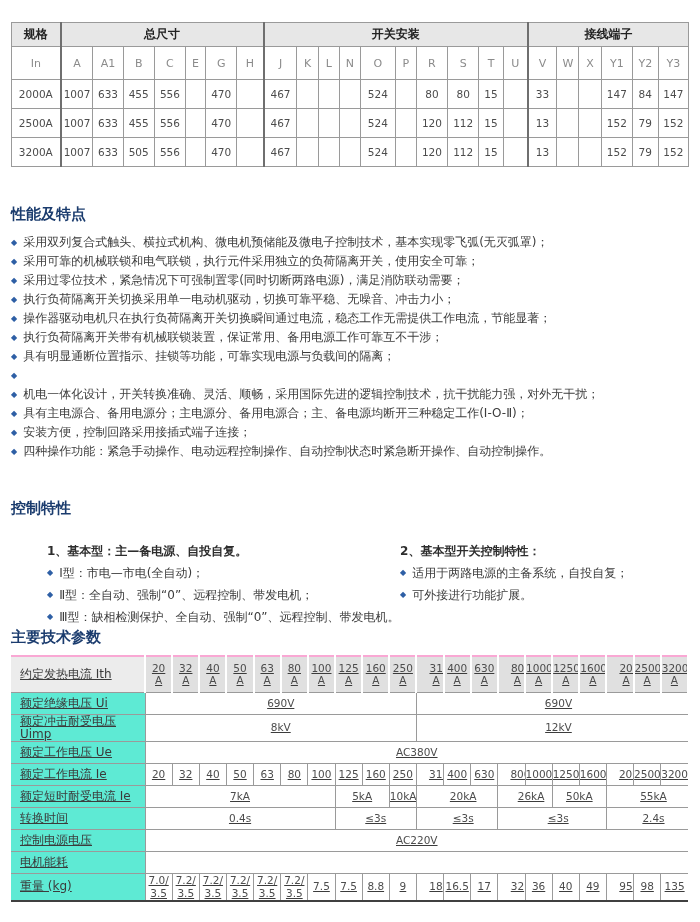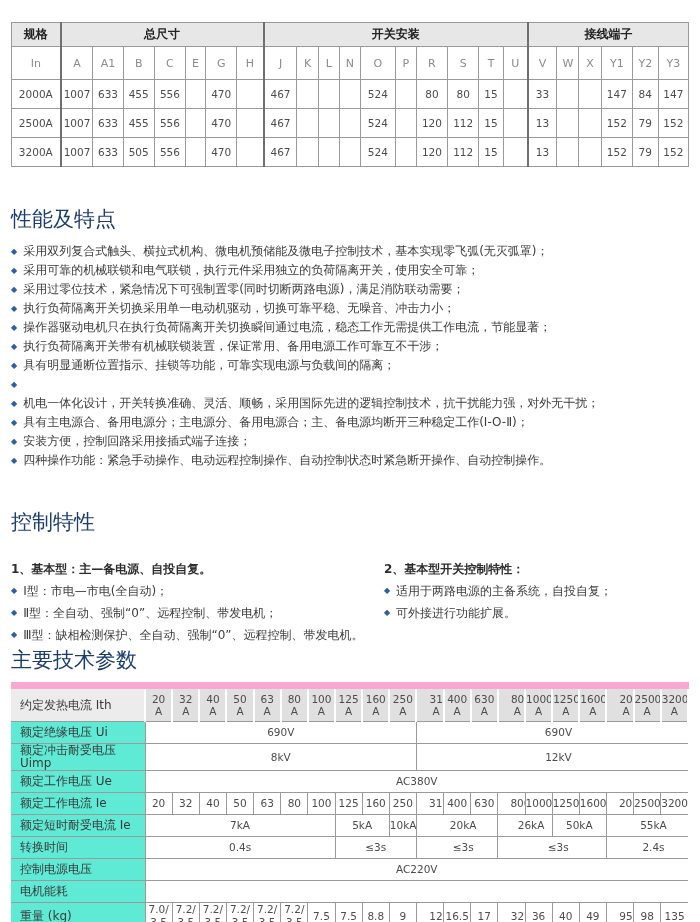--- a/index.html
+++ b/index.html
@@ -11,42 +11,42 @@
 
   
   .spec-table{margin-top:12px;}
   .spec-table th,.spec-table td{border:1px solid #9a9a9a;text-align:center;overflow:hidden;padding:0;}
   .spec-table .grp-row th{background:#e7e7e7;font-weight:bold;font-size:12px;color:#222;height:24px;}
   .spec-table .letter-row th{font-weight:normal;color:#8b8b8b;font-size:11px;height:33px;background:#fff;}
   .spec-table td{font-size:10.5px;color:#4c4c4c;height:29px;}
   .spec-table .gb{border-left:2px solid #6f6f6f;}
 
   
-  .sec-title{color:var(--heading);font-size:21px;font-weight:normal;}
+  .sec-title{color:var(--heading);font-size:15px;font-weight:bold;}
   .features{margin-top:38px;}
   .features .sec-title{margin-bottom:9px;}
   .bullets{list-style:none;}
   .bullets li{display:flex;align-items:flex-start;font-size:12px;line-height:19px;color:#3c3c3c;}
   .dia{color:var(--bullet);font-size:8px;line-height:19px;margin-right:6px;flex:0 0 auto;}
   .btxt{white-space:nowrap;overflow:hidden;}
 
   
   .control{margin-top:38px;}
   .control .sec-title{margin-bottom:22px;}
-  .control-cols{display:flex;}
+  .control-cols{display:flex;margin-left:36px;}
   .control-col{flex:0 0 55%;}
   .control-col.right{flex:1;}
   .control-subtitle{font-weight:bold;font-size:12px;line-height:22px;color:#2d2d2d;}
   .control-col .bullets li{line-height:22px;}
   .control-col .dia{line-height:22px;}
 
   
   .params{}
   .params .sec-title{margin-bottom:8px;}
-  .params-table{border-top:7px solid #f9a8d4;border-bottom:2px solid #404040;}
+  .params-table{border-top:2px solid #f9a8d4;border-bottom:2px solid #404040;text-decoration:underline;}
   .params-table th,.params-table td{border:1px solid #9a9a9a;font-size:10.5px;color:#4c4c4c;text-align:center;padding:0;overflow:hidden;}
   .params-table tr>*:first-child{border-left:none;}
   .params-table tr>*:last-child{border-right:none;}
   .params-table .p-label{text-align:left;padding:0 0 0 9px;font-size:12px;color:#3b3b3b;background:#5eead4;}
   .params-table .p-head th{background:#e0e0e0;border-left:2px solid #fff;border-right:2px solid #fff;height:36px;font-weight:normal;vertical-align:middle;}
   .params-table .p-head .p-label{background:#ececec;}
   .params-table td{height:22px;white-space:pre-line;line-height:13px;vertical-align:middle;}
   .params-table .num,.params-table .unit{line-height:12px;font-size:10.5px;}
   .params-table .gb{border-left:1.5px solid #777;padding-left:12px;}
 </style>
@@ -469,21 +469,21 @@
             <td colspan="1">7.2/
 3.5</td>
             <td colspan="1">7.2/
 3.5</td>
             <td colspan="1">7.2/
 3.5</td>
             <td colspan="1">7.5</td>
             <td colspan="1">7.5</td>
             <td colspan="1">8.8</td>
             <td colspan="1">9</td>
-            <td class="gb" colspan="1">12</td>
+            <td class="gb" colspan="1">18</td>
             <td colspan="1">16.5</td>
             <td colspan="1">17</td>
             <td class="gb" colspan="1">32</td>
             <td colspan="1">36</td>
             <td colspan="1">40</td>
             <td colspan="1">49</td>
             <td class="gb" colspan="1">95</td>
             <td colspan="1">98</td>
             <td colspan="1">135</td>
           </tr>

